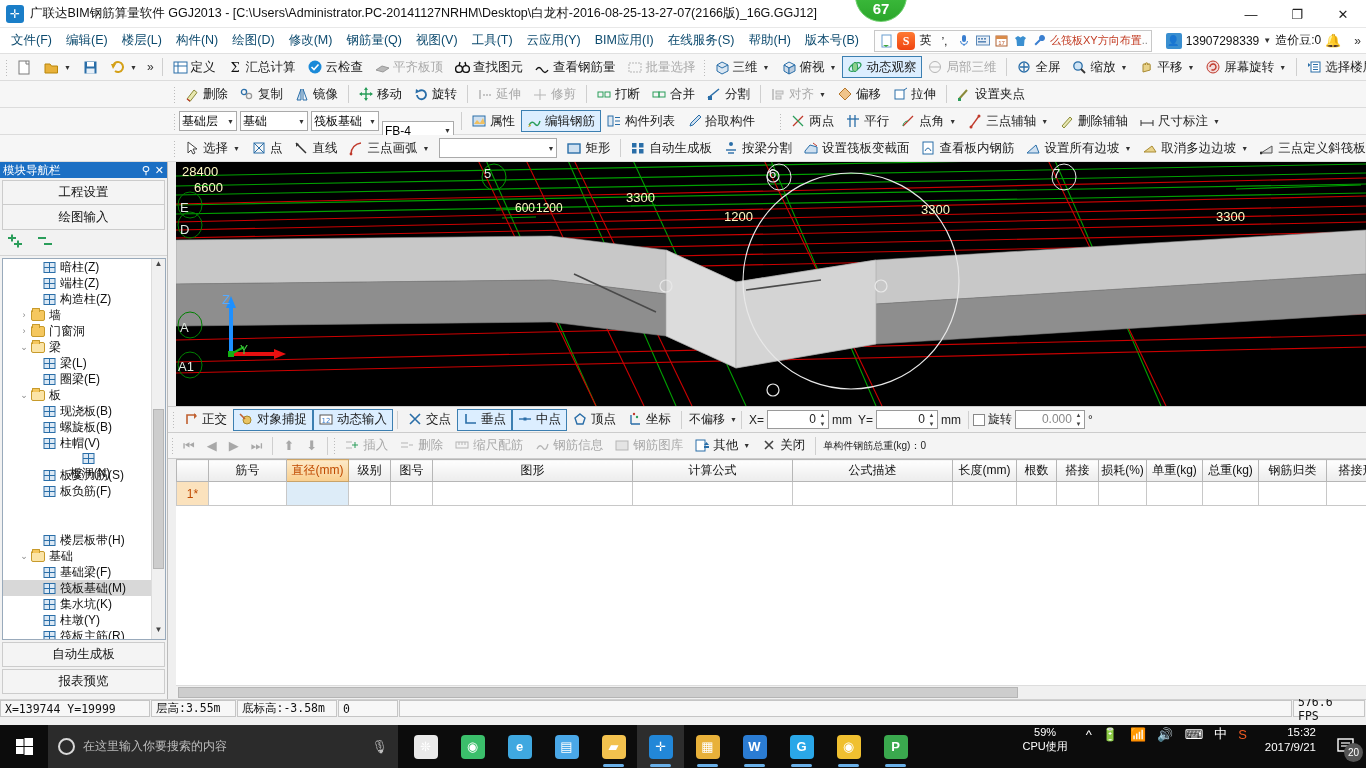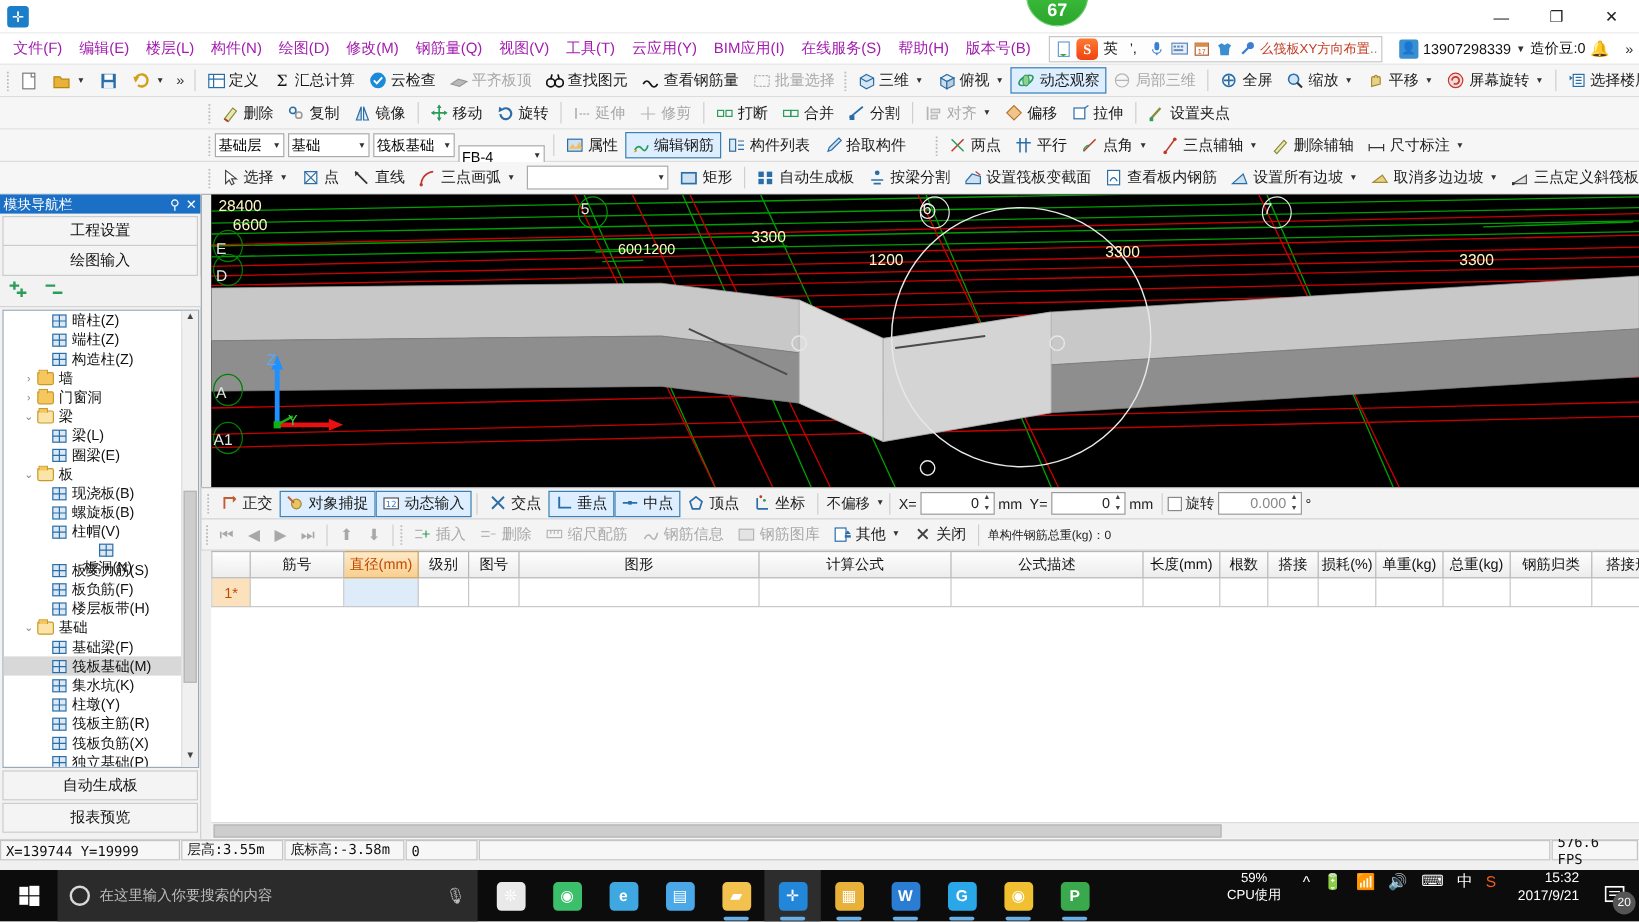--- a/index.html
+++ b/index.html
@@ -36,21 +36,21 @@
     background: linear-gradient(#41c141,#2ba62b); border-radius: 0 0 26px 26px;
     color: #fff; font-size: 15px; font-weight: bold; text-align: center;
     line-height: 44px; border: 1px solid #6fd06f; z-index: 60;
   }
 
   
   .menubar {
     height: 26px; background: #fff; display: flex; align-items: center;
     padding-left: 4px; position: relative; border-bottom: 1px solid #e0e0e0;
   }
-  .menu-item { padding: 3px 7px; font-size: 12.5px; color: #a21caf; white-space: nowrap; }
+  .menu-item { padding: 3px 7px; font-size: 12.5px; color: #0c4a6e; white-space: nowrap; }
 
   .ime-bar {
     display: flex; align-items: center; gap: 2px; margin-left: 8px;
     border: 1px solid #c8c8c8; background: #fdfdfd; height: 22px; padding: 0 3px;
   }
   .ime-ico { width: 17px; height: 17px; display: inline-flex; align-items: center; justify-content: center; font-size: 12px; }
   .sg-logo {
     width: 18px; height: 18px; border-radius: 4px;
     background: linear-gradient(#ff7a33,#ef4411); color: #fff;
     font-size: 12px; font-weight: bold; text-align: center; line-height: 18px;
@@ -198,20 +198,21 @@
   .badge { position: absolute; right: 3px; bottom: 6px; width: 19px; height: 19px; border-radius: 50%;
     background: #555; color: #fff; font-size: 10px; text-align: center; line-height: 19px; }
 </style>
 </head>
 <body>
 
 <div id="app">
 
   <div class="titlebar">
     <div class="title-icon">✛</div>
+    <div class="title-text">广联达BIM钢筋算量软件 GGJ2013 - [C:\Users\Administrator.PC-20141127NRHM\Desktop\白龙村-2016-08-25-13-27-07(2166版)_16G.GGJ12]</div>
     <div class="win-btns">
       <div class="win-btn">—</div>
       <div class="win-btn">❐</div>
       <div class="win-btn close">✕</div>
     </div>
   </div>
   <div class="bubble">67</div>
 
   <div class="menubar">
     <div id="menu-items" style="display:flex;align-items:center;">
@@ -1062,21 +1063,21 @@
               <span class="twig"></span>
               <span class="ticon">
                 <svg width="15" height="13" viewBox="0 0 15 13">
                   <rect x="2" y="1.5" width="11" height="10" fill="#dce9f5" stroke="#2a6ea8"></rect>
                   <line x1="2" y1="6.5" x2="13" y2="6.5" stroke="#2a6ea8"></line>
                   <line x1="7.5" y1="1.5" x2="7.5" y2="11.5" stroke="#2a6ea8"></line>
                 </svg>
               </span>
               <span class="tlabel">板负筋(F)</span>
             </div>
-            <div class="tnode" style="padding-left:26px;">
+            <div class="tnode" style="padding-left:26px;margin-top:33px;">
               <span class="twig"></span>
               <span class="ticon">
                 <svg width="15" height="13" viewBox="0 0 15 13">
                   <rect x="2" y="1.5" width="11" height="10" fill="#dce9f5" stroke="#2a6ea8"></rect>
                   <line x1="2" y1="6.5" x2="13" y2="6.5" stroke="#2a6ea8"></line>
                   <line x1="7.5" y1="1.5" x2="7.5" y2="11.5" stroke="#2a6ea8"></line>
                 </svg>
               </span>
               <span class="tlabel">楼层板带(H)</span>
             </div>

